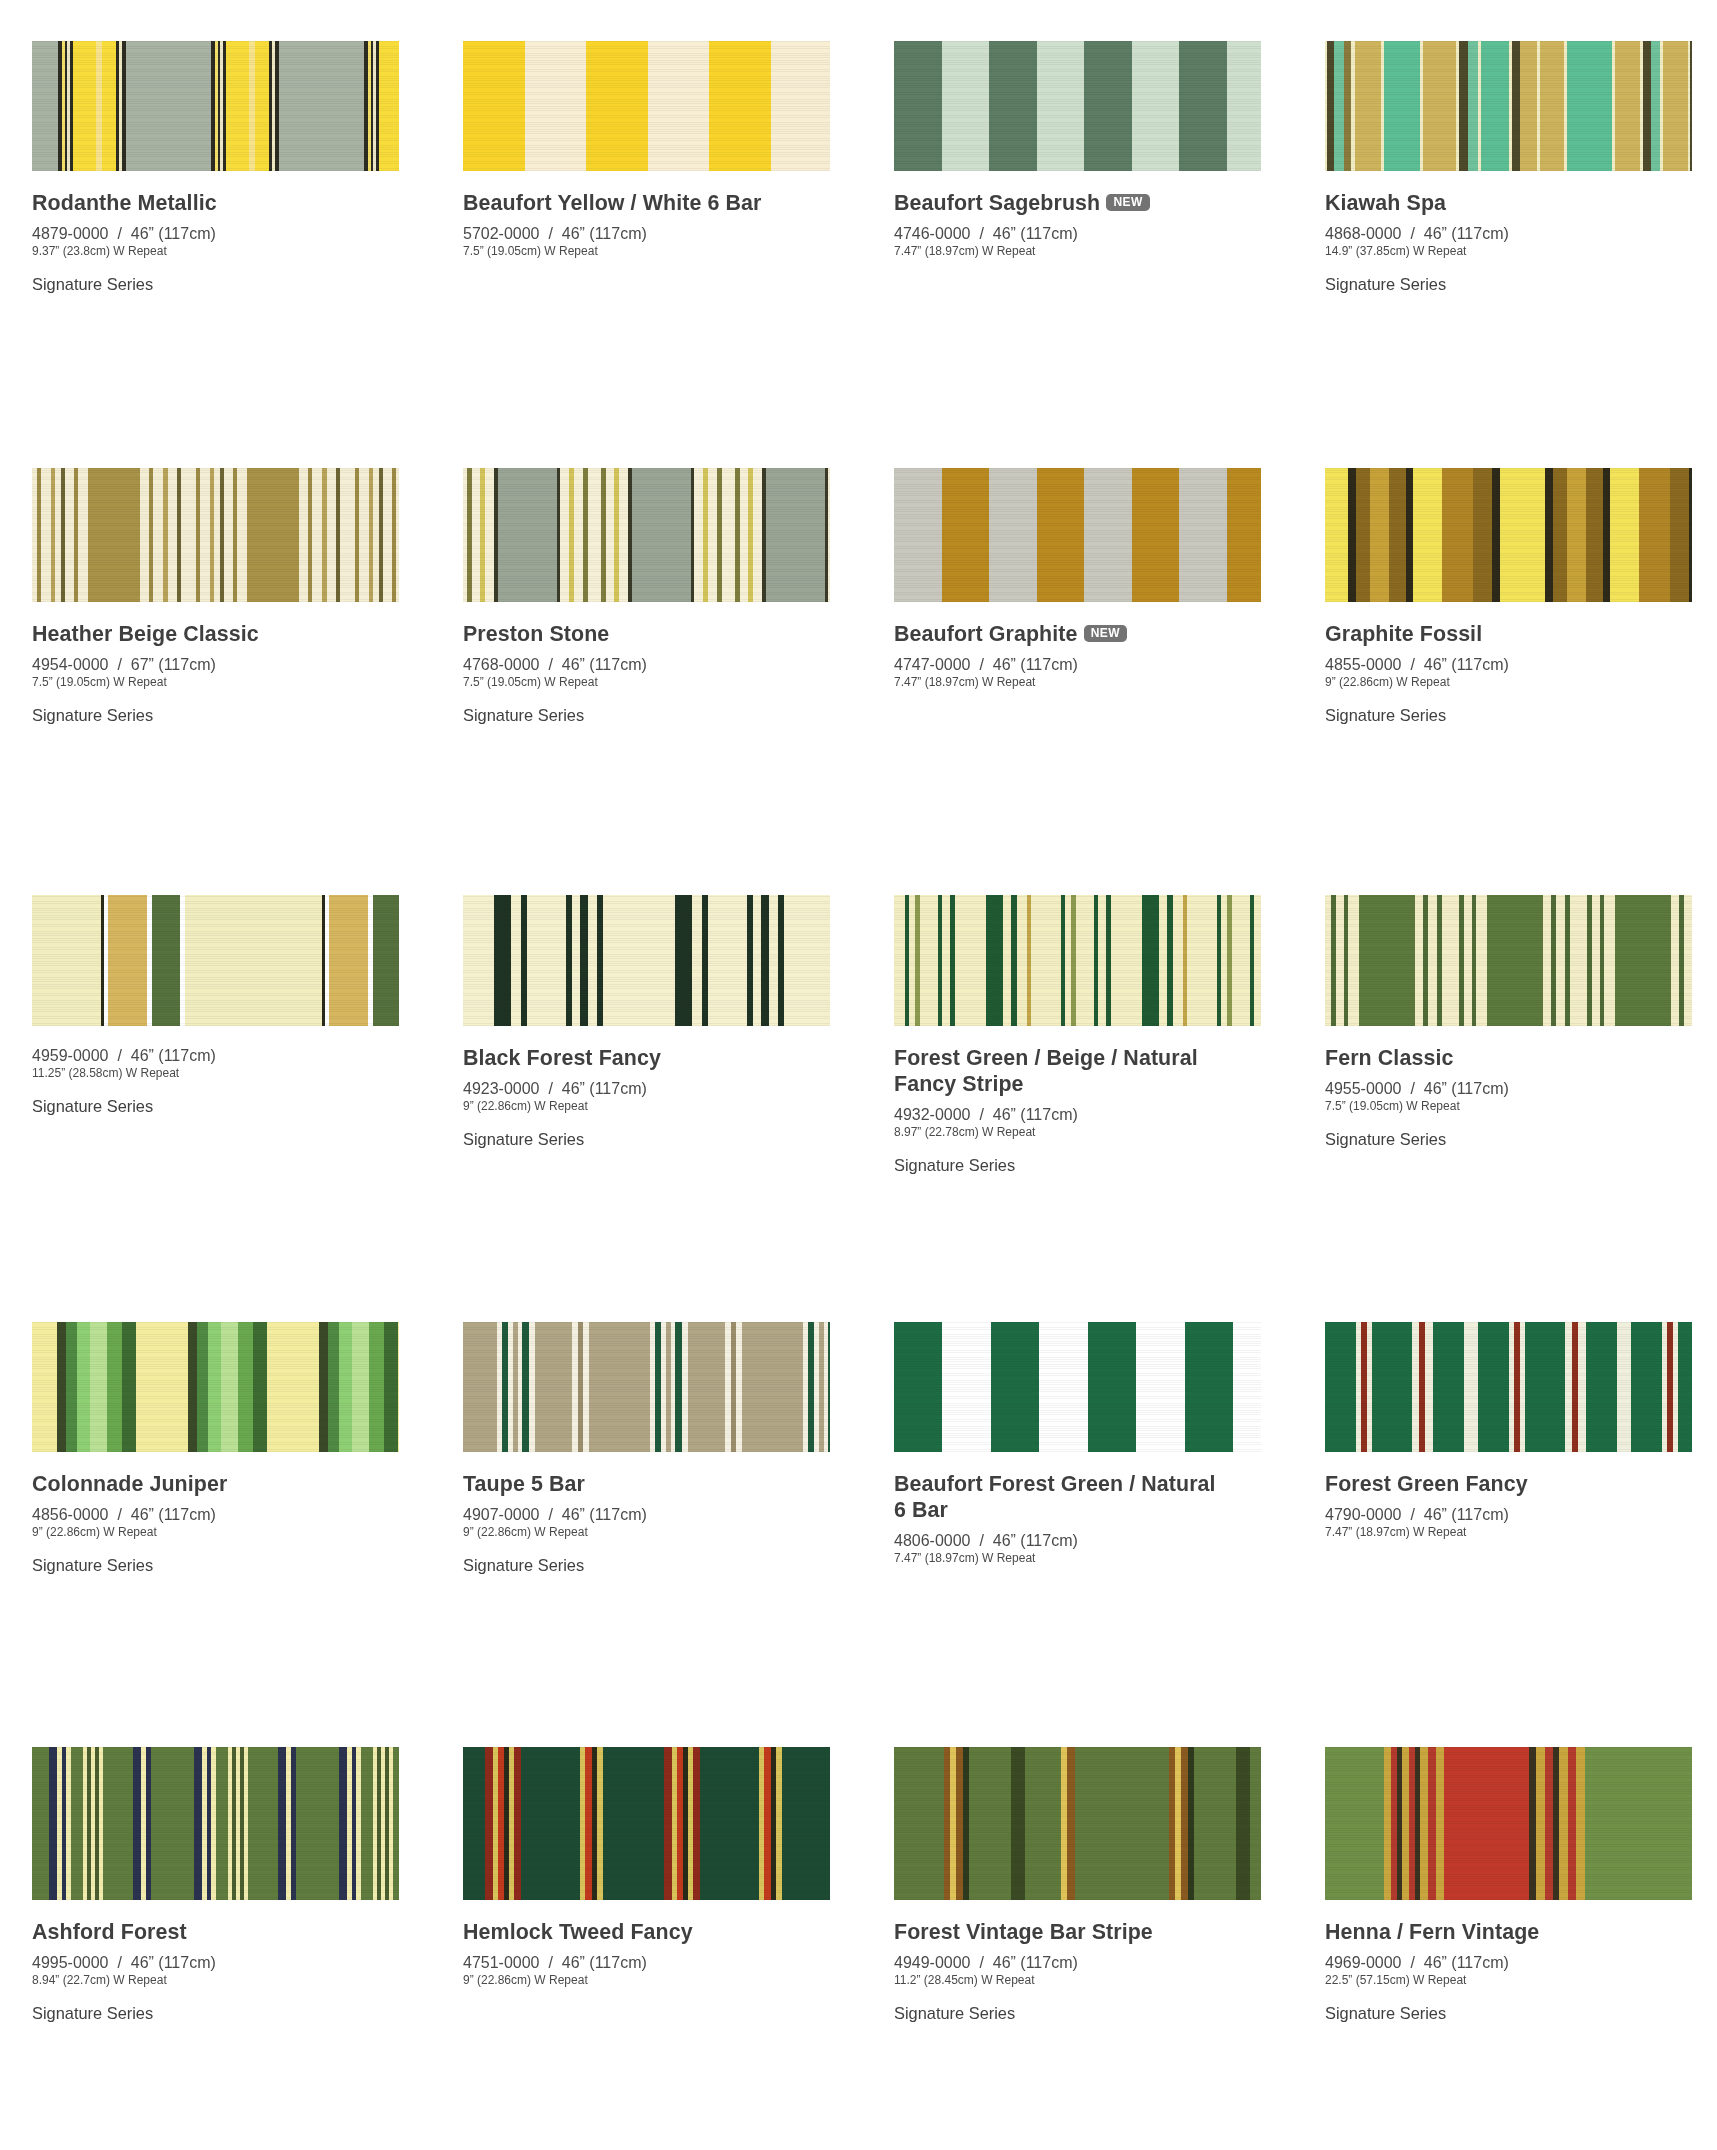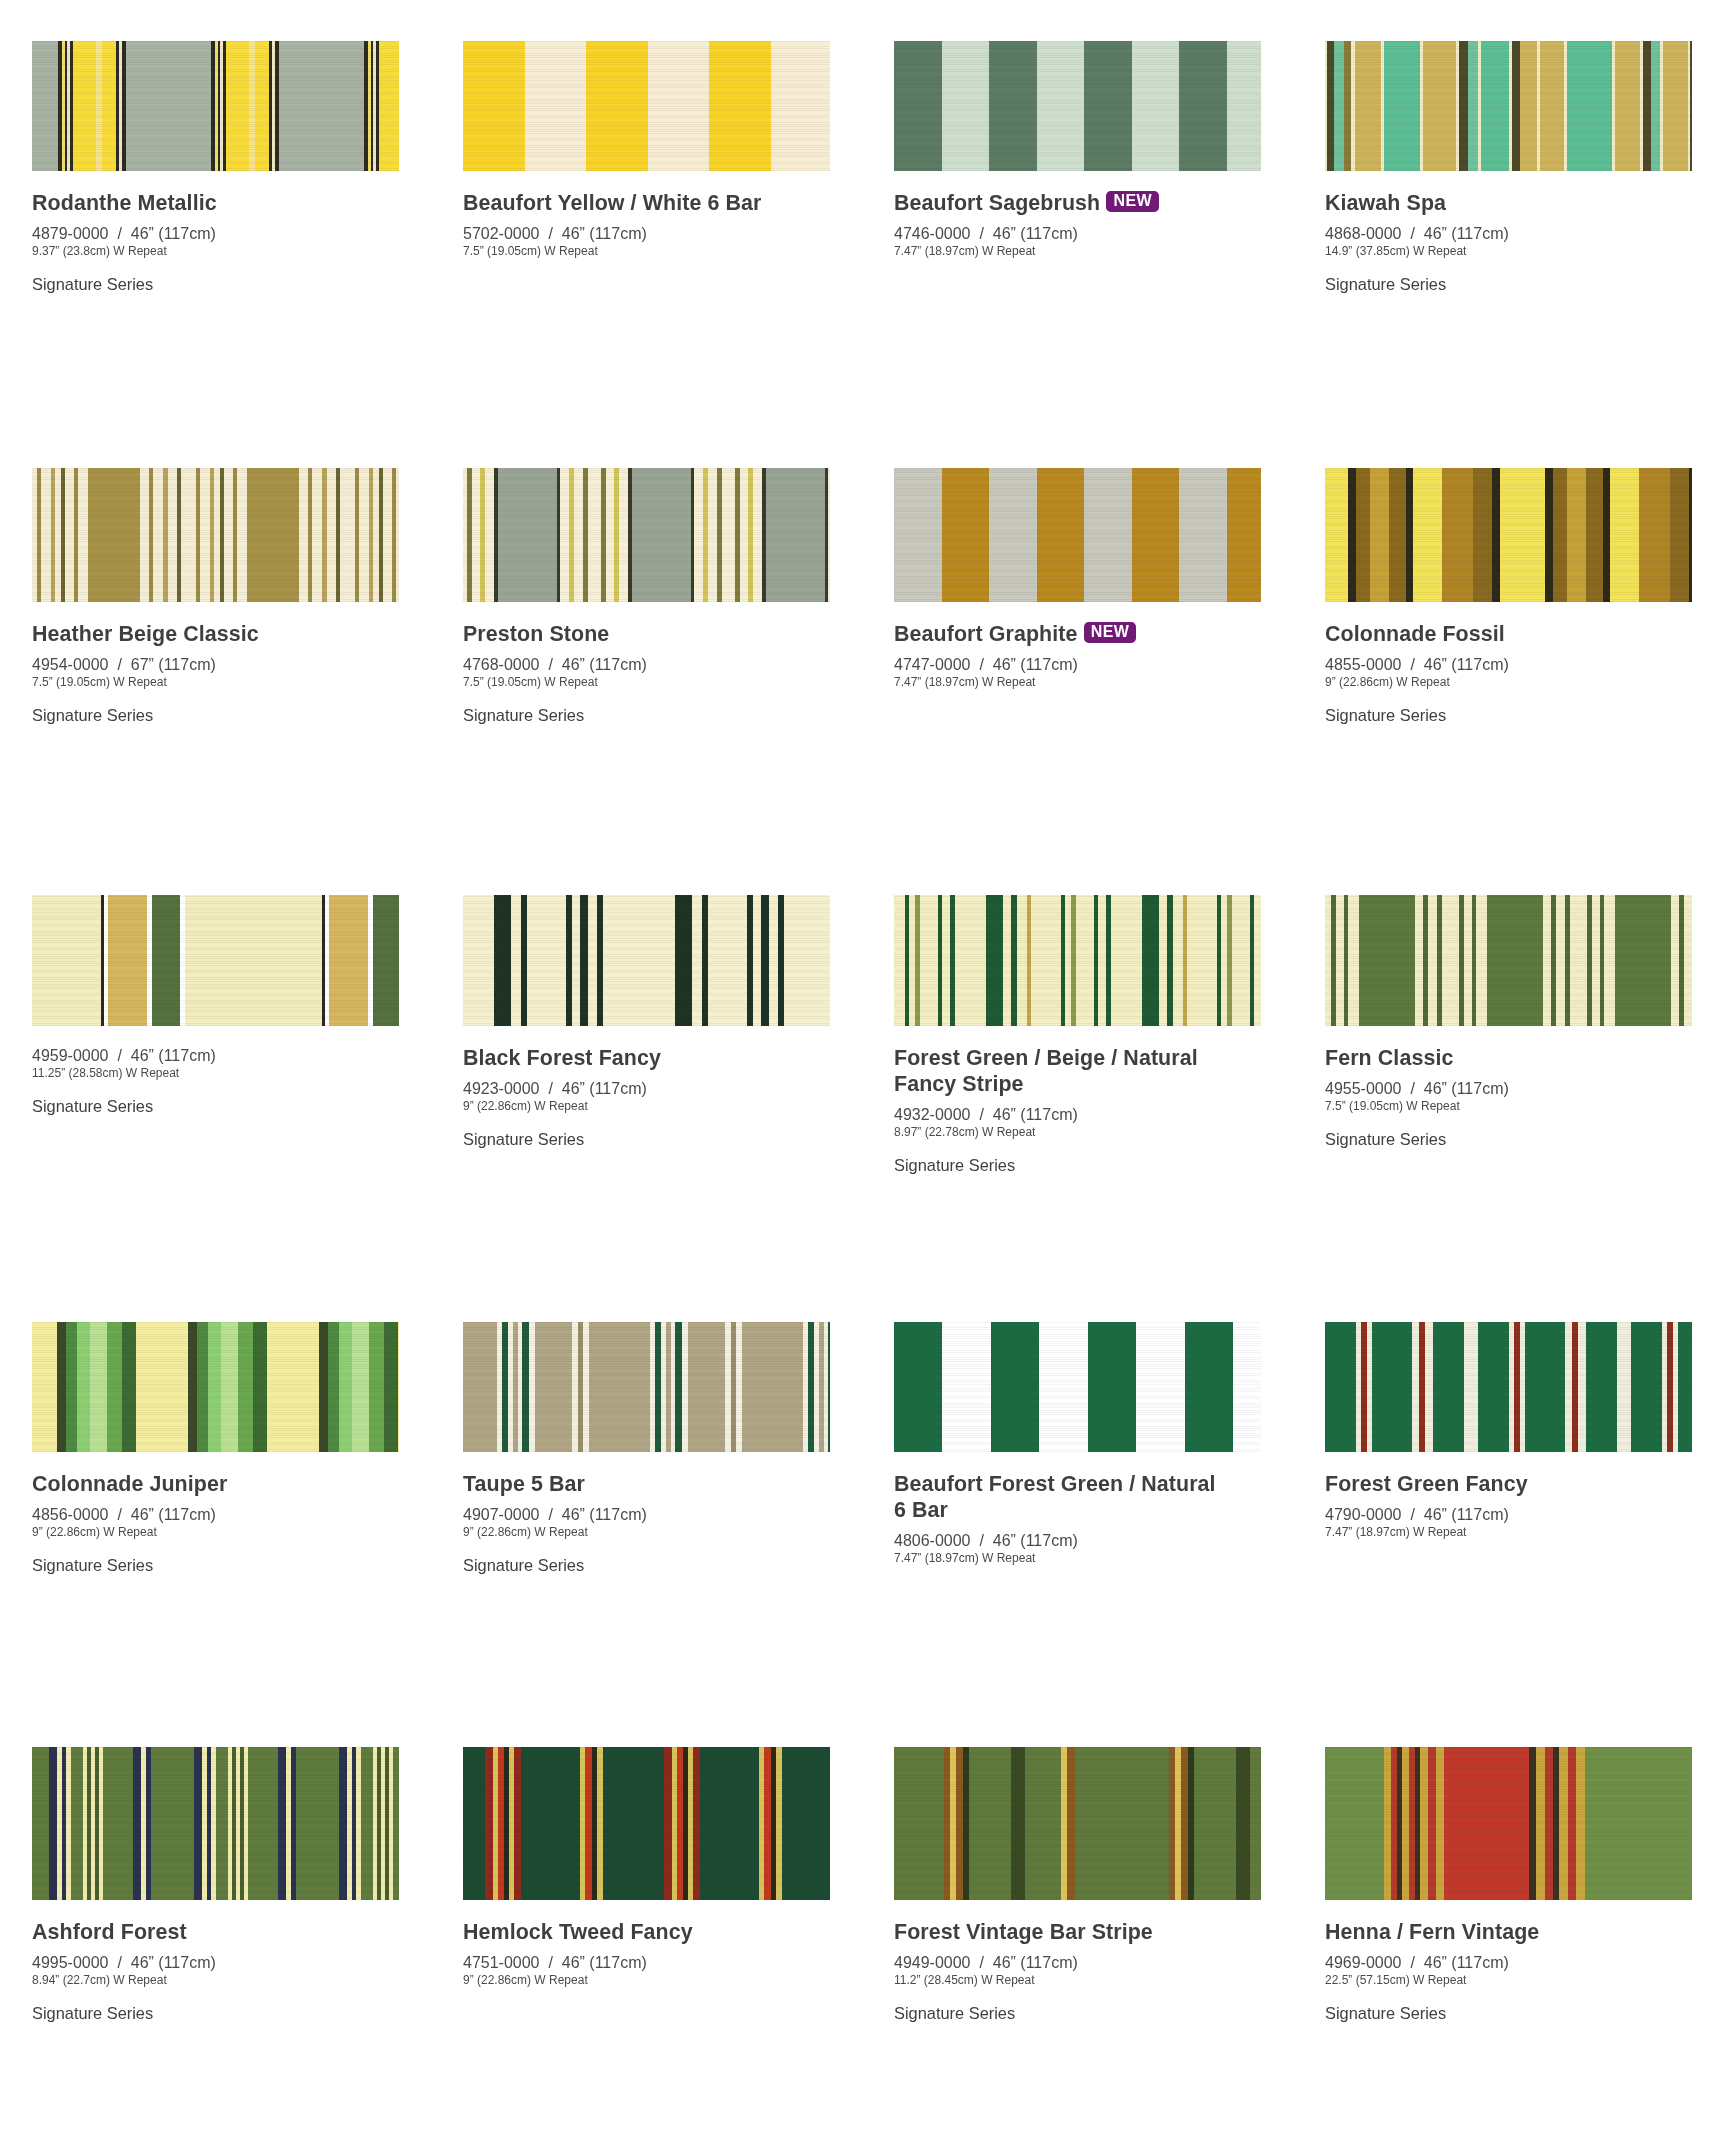--- a/index.html
+++ b/index.html
@@ -60,23 +60,23 @@
     font-size: 21.4px;
     font-weight: bold;
     line-height: 1.22;
     color: #3f3f3f;
     letter-spacing: 0.1px;
     margin: 0 0 7px 0;
     max-width: 328px;
   }
   .new-badge {
     display: inline-block;
-    background: #701a75;
+    background: #737373;
     color: #ffffff;
-    font-size: 16px;
+    font-size: 12px;
     font-weight: bold;
     letter-spacing: 0.4px;
     padding: 2.3px 7px 3.1px 7px;
     border-radius: 4.7px;
     vertical-align: 3.9px;
     margin-left: 6.2px;
     line-height: 1;
   }
   .swatch-code {
     font-size: 16px;
@@ -508,21 +508,21 @@
           <div class="swatch-repeat">7.47” (18.97cm) W Repeat</div>
           <div class="swatch-series is-hidden"></div>
         </div>
       </div>
       <div class="swatch-card row-2">
         <div class="swatch-image">
           <div class="fabric fab-colonnade-fossil"></div>
           <div class="fabric-texture"></div>
         </div>
         <div class="swatch-info">
-          <div class="swatch-name"><span>Colonnade Fossil</span></div>
+          <div class="swatch-name"><span>Graphite Fossil</span></div>
           <div class="swatch-code">4855-0000  /  46” (117cm)</div>
           <div class="swatch-repeat">9” (22.86cm) W Repeat</div>
           <div class="swatch-series">Signature Series</div>
         </div>
       </div>
       <div class="swatch-card row-3">
         <div class="swatch-image">
           <div class="fabric fab-fern-hb-block"></div>
           <div class="fabric-texture"></div>
         </div>

